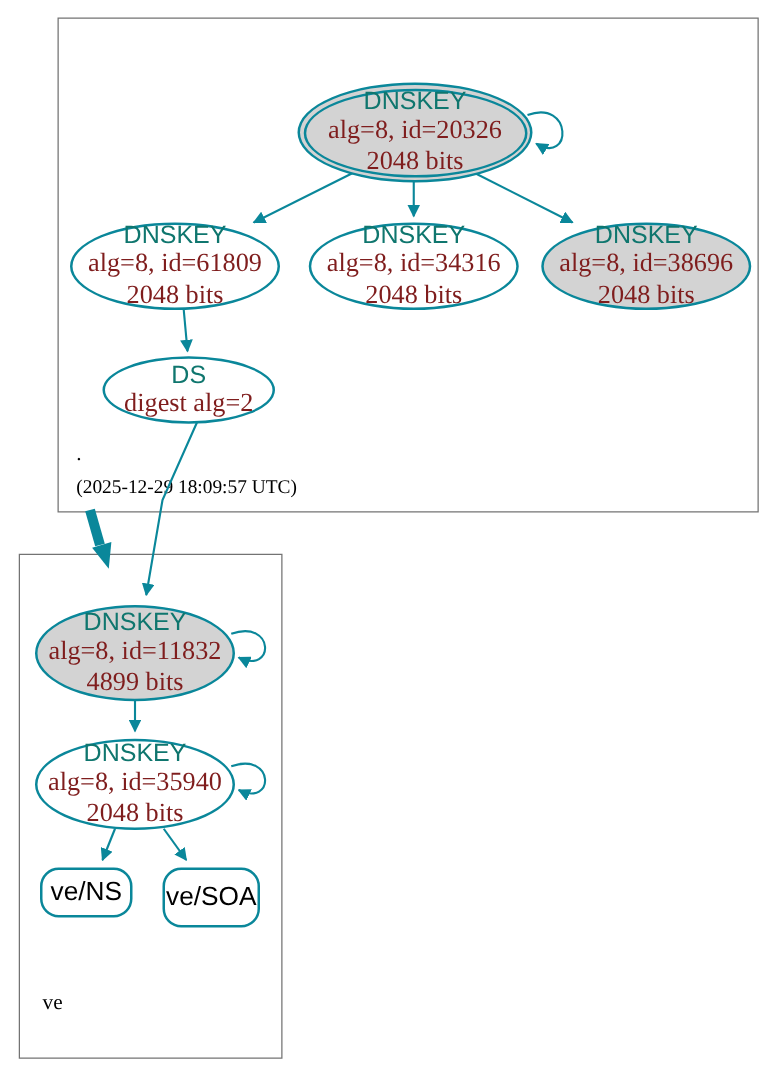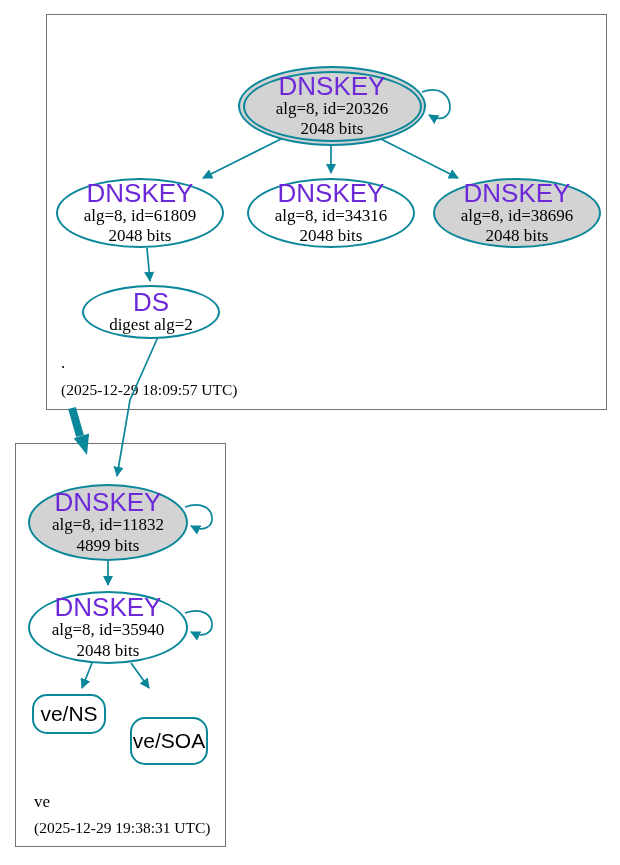--- a/index.html
+++ b/index.html
@@ -51,28 +51,28 @@
   .inner-ring{
     position:absolute;
     inset:2.5px;
     border:2px solid #0a879a;
     border-radius:50%;
     pointer-events:none;
   }
   .node-text{position:relative;line-height:1.05;}
   .node-title{
     font-family:"Liberation Sans", sans-serif;
-    font-size:26px;
-    color:#6d28d9;
+    font-size:20px;
+    color:#0f766e;
     line-height:1.0;
   }
   .node-detail{
     font-family:"Liberation Serif", serif;
-    font-size:17px;
-    color:#000000;
+    font-size:21px;
+    color:#7f1d1d;
     line-height:1.18;
   }
   .rrset{
     position:absolute;
     display:flex;
     align-items:center;
     justify-content:center;
     border:2px solid #0a879a;
     border-radius:15px;
     background:#ffffff;
@@ -88,21 +88,20 @@
 
 <div class="canvas">
 
   <div class="zone-box" style="left:46px;top:14px;width:561px;height:396px;">
     <div class="zone-label" style="left:14px;top:338px;">.</div>
     <div class="zone-timestamp" style="left:14px;top:366px;">(2025-12-29 18:09:57 UTC)</div>
   </div>
 
   <div class="zone-box" style="left:15px;top:443px;width:211px;height:404px;">
     <div class="zone-label" style="left:18px;top:348px;">ve</div>
-    <div class="zone-timestamp" style="left:18px;top:375px;">(2025-12-29 19:38:31 UTC)</div>
   </div>
 
   <svg class="edges" width="620" height="865" viewBox="0 0 620 865">
     <defs>
       <marker id="ah" viewBox="0 0 10 10" refX="9" refY="5" markerWidth="6" markerHeight="6" orient="auto-start-reverse">
         <path d="M0,0 L10,5 L0,10 z" fill="#0a879a"></path>
       </marker>
     </defs>
 
     <path d="M 422 92 C 458 79, 458 132, 429 115" fill="none" stroke="#0a879a" stroke-width="1.7" marker-end="url(#ah)"></path>
@@ -184,17 +183,17 @@
       <div class="node-title">DNSKEY</div>
       <div class="node-detail">alg=8, id=35940</div>
       <div class="node-detail">2048 bits</div>
     </div>
   </div>
 
   <div class="rrset" style="left:32px;top:694px;width:74px;height:40px;">
     <span>ve/NS</span>
   </div>
 
-  <div class="rrset" style="left:130px;top:694px;width:78px;height:48px;margin-top:23px;">
+  <div class="rrset" style="left:130px;top:694px;width:78px;height:48px;">
     <span>ve/SOA</span>
   </div>
 
 </div>
 
 </body></html>

